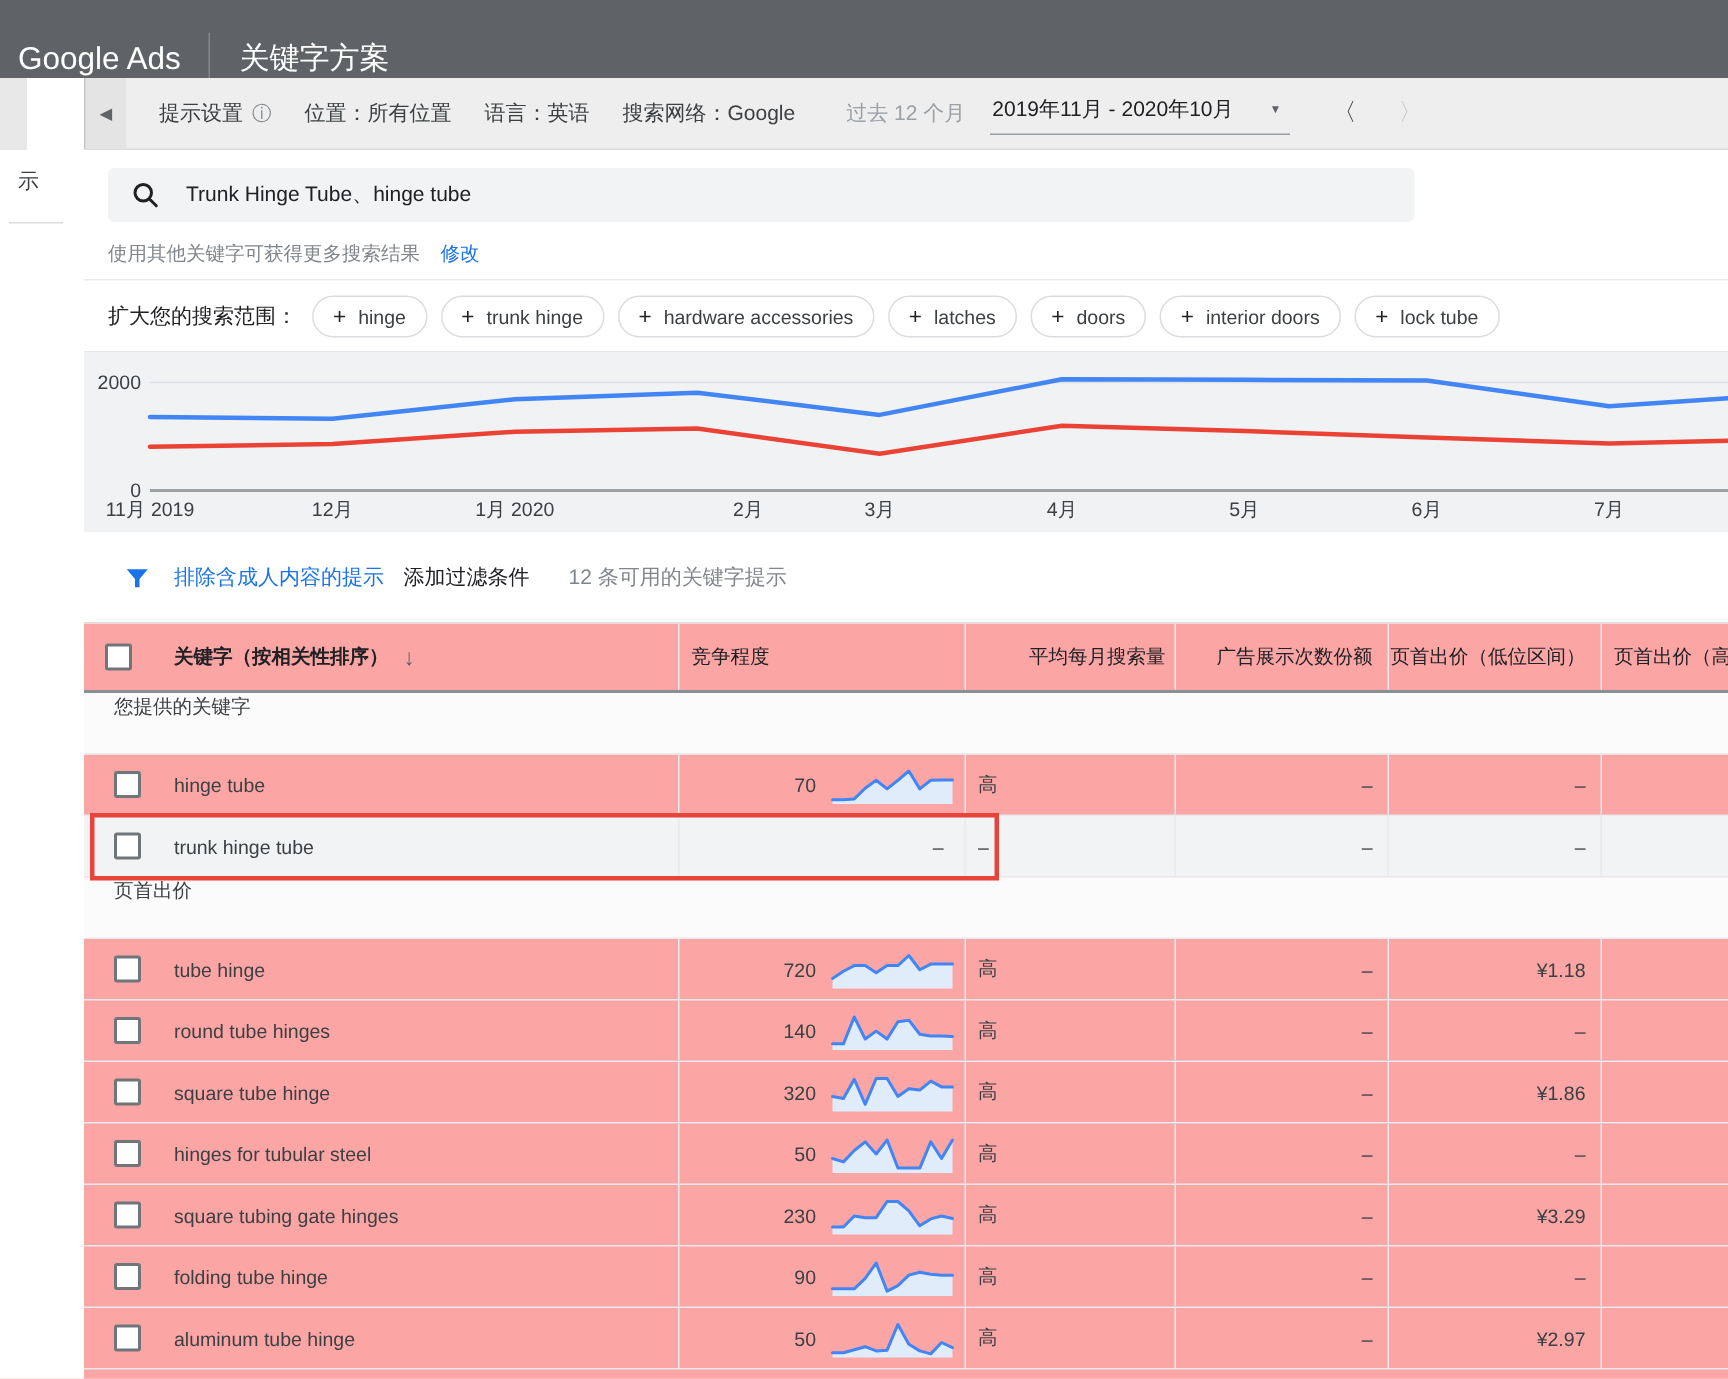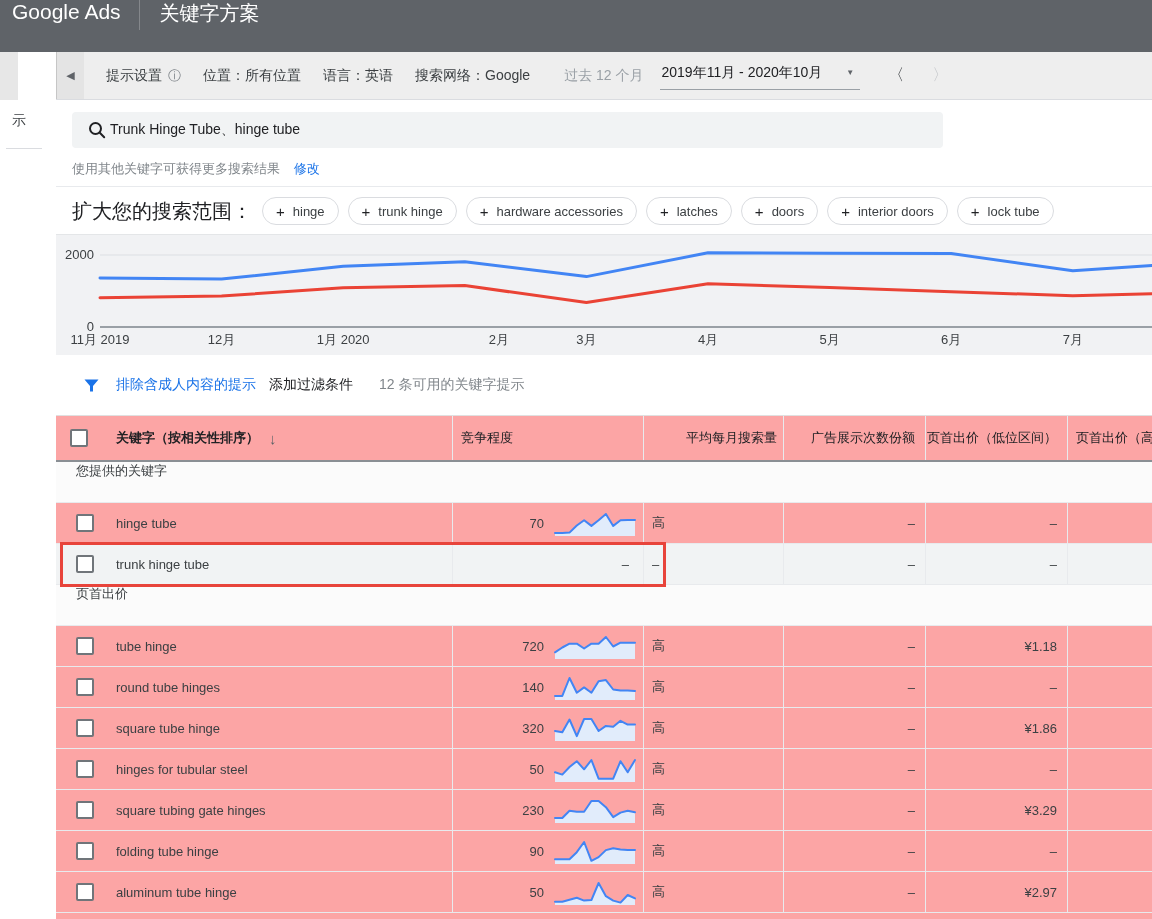--- a/index.html
+++ b/index.html
@@ -3,21 +3,21 @@
 <meta charset="utf-8">
 <style>
   * { margin:0; padding:0; box-sizing:border-box; }
   html,body { width:1152px; height:919px; }
   body {
     position:relative; overflow:hidden; background:#fff;
     font-family:"Liberation Sans","DejaVu Sans",sans-serif; color:#3c4043;
   }
   
   .appbar { position:absolute; left:0; top:0; width:1152px; height:52px; background:#5f6368;
-            display:flex; align-items:flex-start; z-index:10; }
+            display:flex; align-items:flex-end; z-index:10; }
   .brand { color:#fff; font-size:21px; margin-left:12px; white-space:nowrap; }
   .appbar-divider { width:1px; height:30px; background:#84878b; margin:0 20px 0 18px; }
   .app-title { color:#fff; font-size:20px; white-space:nowrap; }
 
   
   .sidebar { position:absolute; left:0; top:52px; width:56px; height:867px; background:#fff; }
   .sidebar-gray { position:absolute; left:0; top:0; width:18px; height:48px; background:#e7e7e7; }
   .sidebar-label { position:absolute; left:12px; top:60px; font-size:14px; color:#3c4043; }
   .sidebar-divider { position:absolute; left:6px; top:96px; width:36px; height:1px; background:#dadce0; }
 
@@ -34,26 +34,26 @@
   .dd-glyph { font-size:8px; color:#5f6368; margin-left:24px; }
   .chev { font-size:16px; margin-left:28px; color:#3c4043; cursor:pointer; }
   .chev.disabled { color:#c3c6c9; }
 
   
   .top-panel { position:absolute; left:56px; top:100px; width:1096px; height:135px; background:#fff;
                border-bottom:1px solid #e4e6e8; }
   .searchbox { position:absolute; left:16px; top:12px; width:871px; height:36px; background:#f1f3f4;
                border-radius:4px; display:flex; align-items:center; }
   .search-icon { margin-left:16px; display:flex; }
-  .search-text { margin-left:4px; font-size:14px; color:#202124; white-space:nowrap;text-align:right; }
+  .search-text { margin-left:18px; font-size:14px; color:#202124; white-space:nowrap;text-align:right; }
   .hint-row { position:absolute; left:16px; top:60px; font-size:13px; color:#80868b; white-space:nowrap; }
   .edit-link { color:#1a73e8; margin-left:10px; cursor:pointer; }
   .panel-divider { position:absolute; left:0; top:86px; width:1096px; height:1px; background:#e8eaed; }
   .chips-row { position:absolute; left:16px; top:87px; height:48px; display:flex; align-items:center; }
-  .chips-label { font-size:20px; color:#202124; margin-right:10px; white-space:nowrap; }
+  .chips-label { font-size:14px; color:#202124; margin-right:10px; white-space:nowrap; }
   .chip { display:flex; align-items:center; height:28px; border:1px solid #dadce0; border-radius:15px;
           background:#fff; padding:0 13px; margin-right:9px; font-size:13px; color:#3c4043;
           white-space:nowrap; cursor:pointer; }
   .chip-plus { margin-right:8px; font-size:15px; color:#202124; }
 
   
   .chart-section { position:absolute; left:56px; top:235px; width:1096px; height:120px; background:#f1f2f4; }
   .ylabel { position:absolute; left:0; width:38px; text-align:right; font-size:13px; color:#3c4043; }
   .xlabel { position:absolute; top:96px; font-size:13px; color:#3c4043; transform:translateX(-50%); white-space:nowrap; }
 

